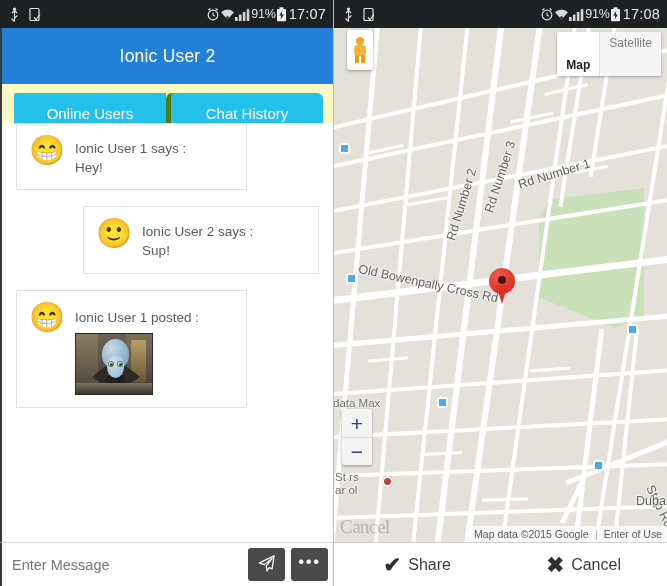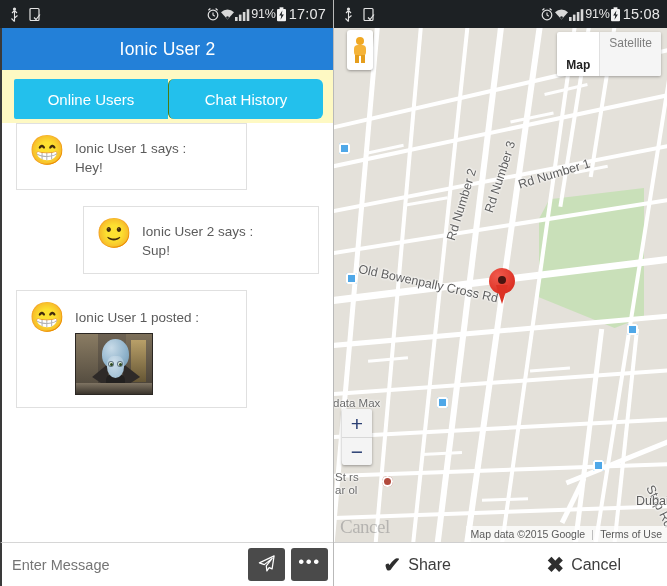--- a/index.html
+++ b/index.html
@@ -23,36 +23,36 @@
     font-size: 13px; position: relative;
   }
   .sb-left { display: flex; align-items: center; gap: 9px; }
   .sb-right { margin-left: auto; display: flex; align-items: center; gap: 0; }
   .sb-ico { display: inline-flex; align-items: center; }
   .sb-pct { font-size: 12.5px; letter-spacing: -0.2px; }
   .sb-time { font-size: 14.5px; letter-spacing: 0.2px; padding-left: 2px; }
 
   
   .app-header {
-    height: 42px; background: #2380d8; color: #fff;
+    height: 56px; background: #2380d8; color: #fff;
     display: flex; align-items: center; justify-content: center;
     font-size: 17.5px; letter-spacing: .2px;
     border-left: 2px solid #3a3a3a;
   }
   .tabbar-wrap {
     padding: 9px 10px 10px 12px; background: #fef9c3;
     border-left: 2px solid #3a3a3a;
   }
   .tabbar { display: flex; height: 40px; border-radius: 2px; overflow: hidden; }
   .tab {
     flex: 1; background: #23c0ec; color: #fff;
     display: flex; align-items: center; justify-content: center;
     font-size: 15px; cursor: pointer;
   }
-  .tab + .tab { border-left: 1px solid #4d7c0f; border-radius: 6px; }
+  .tab + .tab { border-left: 5px solid #4d7c0f; border-radius: 6px; }
 
   .chat-area {
     position: absolute; left: 0; right: 0; top: 123px; bottom: 44px;
     background: #fff; overflow: hidden;
     border-left: 2px solid #3a3a3a;
   }
   .msg-row { display: flex; padding: 0 14px 16px 14px; }
   .msg-row.right { justify-content: flex-end; padding-right: 14px; }
   .bubble {
     border: 1px solid #e0e0e0; background: #fff;
@@ -394,21 +394,21 @@
             </svg>
         </span>
         <span class="sb-pct">91%</span>
         <span class="sb-ico">
           <svg width="11" height="15" viewBox="0 0 11 15">
               <rect x="1" y="2" width="9" height="12.2" rx="1" fill="#f2f2f2"></rect>
               <rect x="3.6" y="0.3" width="3.8" height="1.7" fill="#f2f2f2"></rect>
               <path d="M6.4 3.6L3.2 8.6h2.1L4.5 12.8l3.4-5.2H5.7z" fill="#1d2124"></path>
             </svg>
         </span>
-        <span class="sb-time">15:08</span>
+        <span class="sb-time">17:08</span>
       </div>
     </div>
 
     <div class="map">
 
       <div class="blockfill" style="left:0;top:0;width:333px;height:514px;"></div>
 
       <div class="park" style="left:205px;top:160px;width:105px;height:140px;
                   clip-path: polygon(10% 8%, 100% 0%, 100% 92%, 72% 100%, 0% 78%, 0% 22%);"></div>
 
@@ -496,21 +496,21 @@
         <div class="zbtn">
           <span>−</span>
         </div>
       </div>
 
       <div class="gmlogo">Cancel</div>
 
       <div class="attrib">
         <span>Map data ©2015 Google</span>
         <span class="sep"></span>
-        <span>Terms of Use</span>
+        <span>Enter of Use</span>
       </div>
     </div>
 
     <div class="map-footer">
       <div class="mf-btn">
         <span class="mf-ico">✔</span>
         <span>Share</span>
       </div>
       <div class="mf-btn">
         <span class="mf-ico">✖</span>

